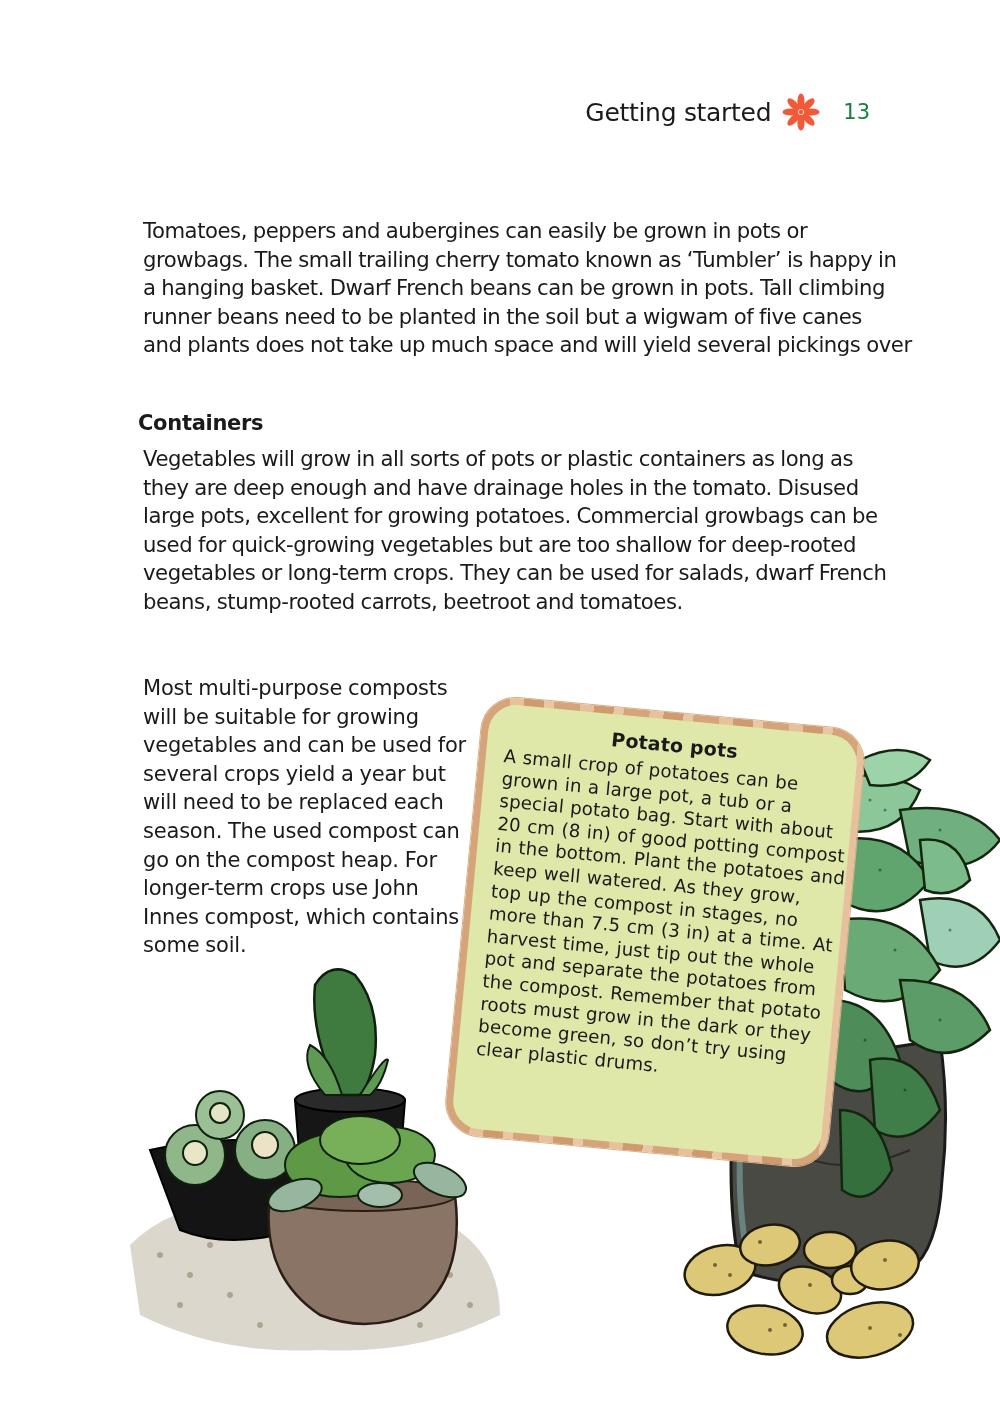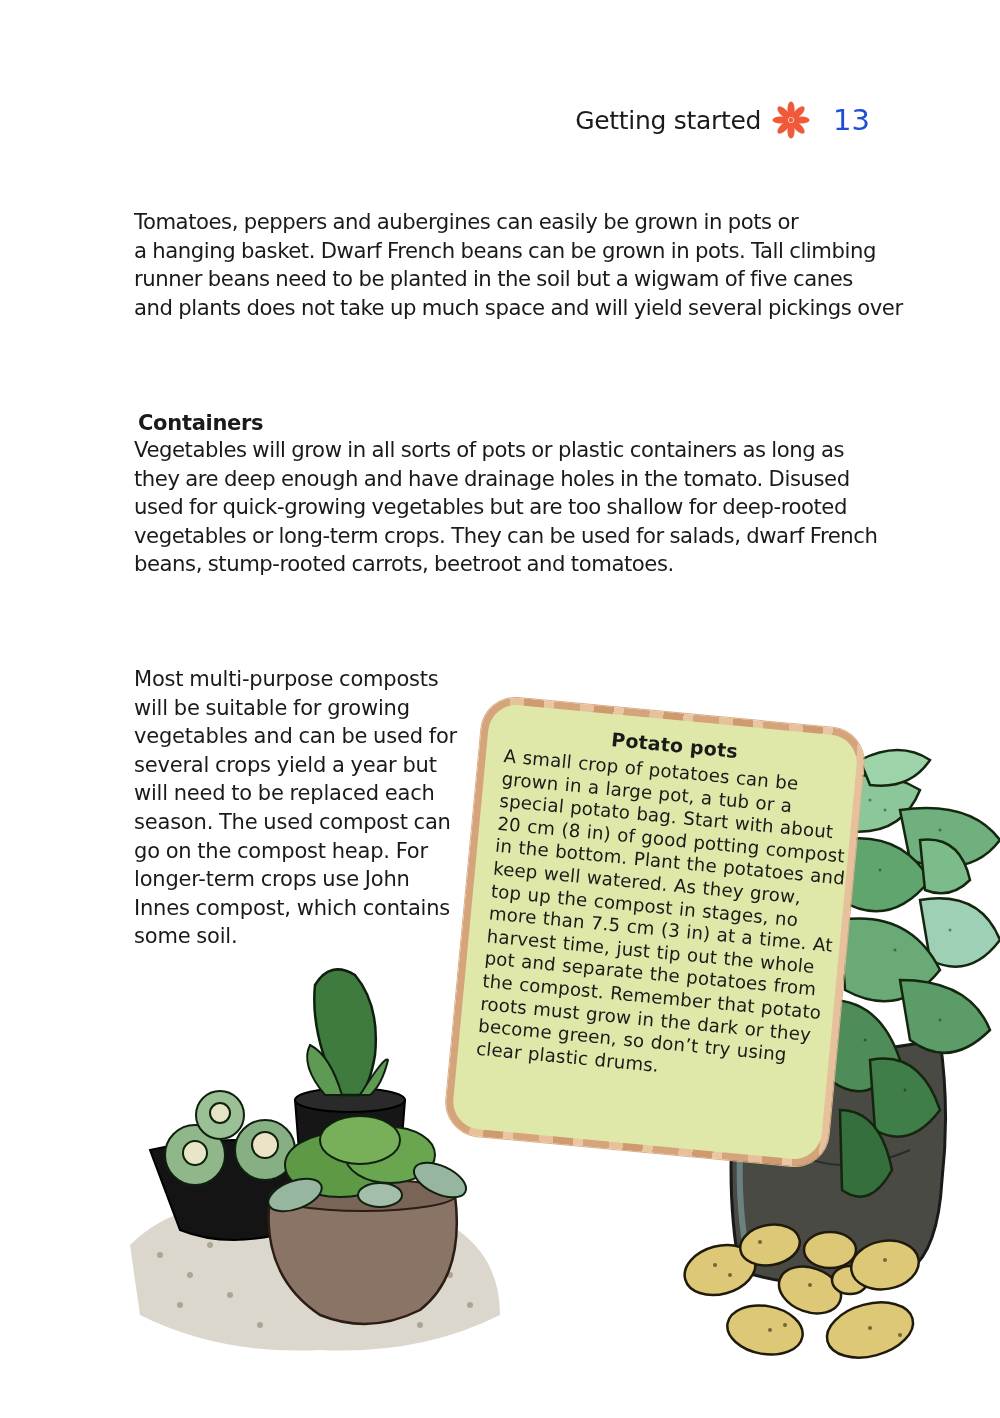--- a/index.html
+++ b/index.html
@@ -1,23 +1,23 @@
 <!DOCTYPE html>
 <html><head>
   <meta charset="utf-8">
   <style>
     html, body { margin: 0; padding: 0; background: #ffffff; }
     body { width: 1000px; height: 1418px; position: relative; overflow: hidden;
            font-family: "DejaVu Sans", "Liberation Sans", sans-serif; color: #1a1a1a; }
     .running-head { position: absolute; top: 92px; left: 540px; width: 330px; height: 40px;
-                    display: flex; align-items: center; justify-content: flex-end; margin-top: 8px; }
+                    display: flex; align-items: center; justify-content: flex-end; }
     .rh-title { font-size: 25px; letter-spacing: -0.3px; color: #1a1a1a; }
     .rh-flower { width: 40px; height: 40px; margin: 0 22px 0 10px; }
-    .rh-page { font-size: 29px; color: #1d4ed8; }
-    .para { position: absolute; left: 134px; margin: 0; font-size: 21.2px; line-height: 28.6px;
+    .rh-page { font-size: 21px; color: #15803d; }
+    .para { position: absolute; left: 134px; margin: 9px; font-size: 21.2px; line-height: 28.6px;
             letter-spacing: -0.45px; word-spacing: -0.5px; }
     .p1 { top: 208px; width: 740px; }
     .h-containers { position: absolute; left: 134px; top: 407px; margin: 4px; font-size: 21px;
                     font-weight: bold; letter-spacing: -0.3px; }
     .p2 { top: 436px; width: 740px; }
     .p3 { top: 665px; width: 310px; font-size: 21px; letter-spacing: -0.2px; word-spacing: -0.6px; }
     .line { display: block; white-space: nowrap; }
 
     
     .illu-left { position: absolute; left: 120px; top: 955px; width: 470px; height: 420px; }
@@ -54,29 +54,31 @@
         <ellipse cx="0" cy="-10.5" rx="3.6" ry="8" transform="rotate(315)"></ellipse>
         <circle cx="0" cy="0" r="2.2"></circle>
       </g>
     </svg>
   </span>
   <span class="rh-page">13</span>
 </div>
 
 <p class="para p1">
   <span class="line">Tomatoes, peppers and aubergines can easily be grown in pots or</span>
+  <span class="line">growbags. The small trailing cherry tomato known as ‘Tumbler’ is happy in</span>
   <span class="line">a hanging basket. Dwarf French beans can be grown in pots. Tall climbing</span>
   <span class="line">runner beans need to be planted in the soil but a wigwam of five canes</span>
   <span class="line">and plants does not take up much space and will yield several pickings over</span>
 </p>
 
 <h3 class="h-containers">Containers</h3>
 <p class="para p2">
   <span class="line">Vegetables will grow in all sorts of pots or plastic containers as long as</span>
   <span class="line">they are deep enough and have drainage holes in the tomato. Disused</span>
+  <span class="line">large pots, excellent for growing potatoes. Commercial growbags can be</span>
   <span class="line">used for quick-growing vegetables but are too shallow for deep-rooted</span>
   <span class="line">vegetables or long-term crops. They can be used for salads, dwarf French</span>
   <span class="line">beans, stump-rooted carrots, beetroot and tomatoes.</span>
 </p>
 
 <p class="para p3">
   <span class="line">Most multi-purpose composts</span>
   <span class="line">will be suitable for growing</span>
   <span class="line">vegetables and can be used for</span>
   <span class="line">several crops yield a year but</span>

